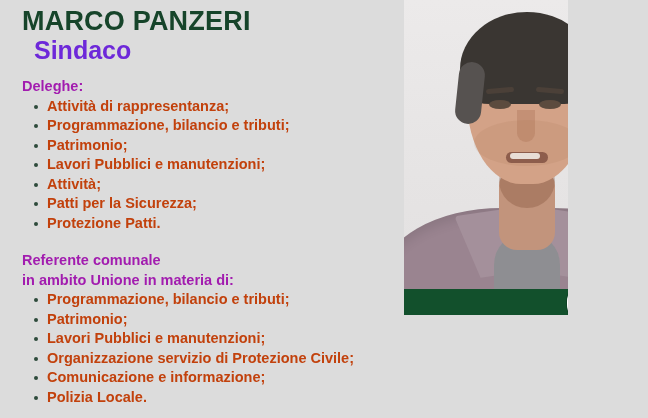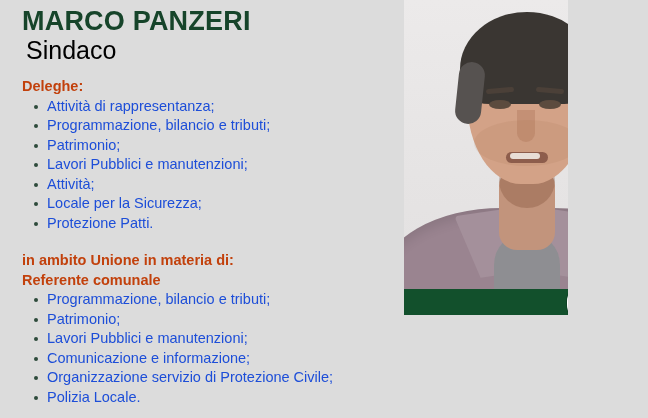--- a/index.html
+++ b/index.html
@@ -32,50 +32,50 @@
     font-size: 27px;
     font-weight: 700;
     letter-spacing: 0.2px;
     color: #16442a;
     line-height: 30px;
     margin: 0;
     white-space: nowrap;
   }
   .role-line {
     font-size: 25px;
-    font-weight: 400;
-    color: #000000;
+    font-weight: 700;
+    color: #6d28d9;
     line-height: 29px;
-    margin: 0 0 12px 4px;
+    margin: 0 0 12px 12px;
   }
 
   .section {
     margin-top: 0;
   }
   .section + .section {
     margin-top: 18px;
   }
   .section-head {
     font-size: 14.5px;
     font-weight: 700;
-    color: #c2410c;
+    color: #a21caf;
     line-height: 19.5px;
     margin: 0;
     white-space: nowrap;
   }
   ul.deleghe {
     list-style: none;
     margin: 0;
     padding: 0 0 0 11px;
   }
   ul.deleghe li {
     position: relative;
     font-size: 14.5px;
-    font-weight: 400;
-    color: #1d4ed8;
+    font-weight: 700;
+    color: #c2410c;
     line-height: 19.5px;
     padding-left: 14px;
     white-space: nowrap;
   }
   ul.deleghe li::before {
     content: "";
     position: absolute;
     left: 1px;
     top: 8px;
     width: 4px;
@@ -276,34 +276,34 @@
     <div class="role-line">Sindaco</div>
 
     <div class="section">
       <div class="section-head">Deleghe:</div>
       <ul class="deleghe">
         <li>Attività di rappresentanza;</li>
         <li>Programmazione, bilancio e tributi;</li>
         <li>Patrimonio;</li>
         <li>Lavori Pubblici e manutenzioni;</li>
         <li>Attività;</li>
-        <li>Locale per la Sicurezza;</li>
+        <li>Patti per la Sicurezza;</li>
         <li>Protezione Patti.</li>
       </ul>
     </div>
 
     <div class="section">
+      <div class="section-head">Referente comunale</div>
       <div class="section-head">in ambito Unione in materia di:</div>
-      <div class="section-head">Referente comunale</div>
       <ul class="deleghe">
         <li>Programmazione, bilancio e tributi;</li>
         <li>Patrimonio;</li>
         <li>Lavori Pubblici e manutenzioni;</li>
+        <li>Organizzazione servizio di Protezione Civile;</li>
         <li>Comunicazione e informazione;</li>
-        <li>Organizzazione servizio di Protezione Civile;</li>
         <li>Polizia Locale.</li>
       </ul>
     </div>
 
   </div>
 
   <div class="photo-wrap">
     <div class="photo-bg"></div>
     <div class="person">
       <div class="shoulders"></div>

